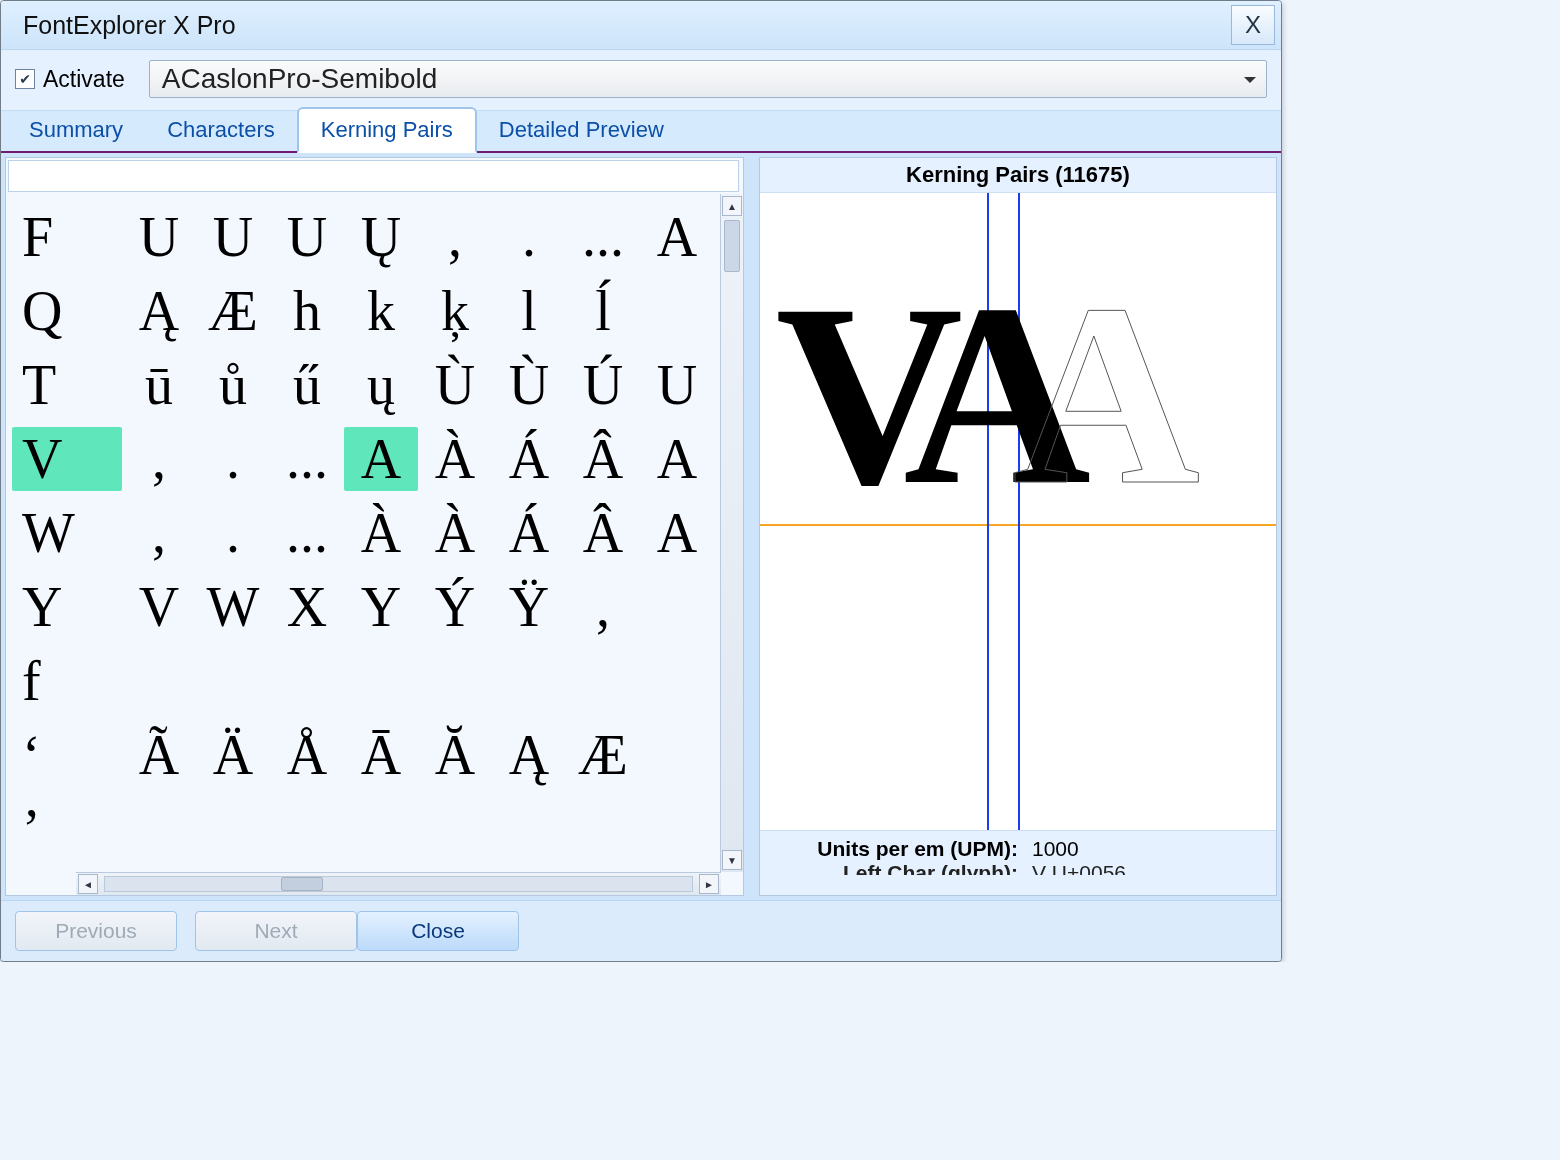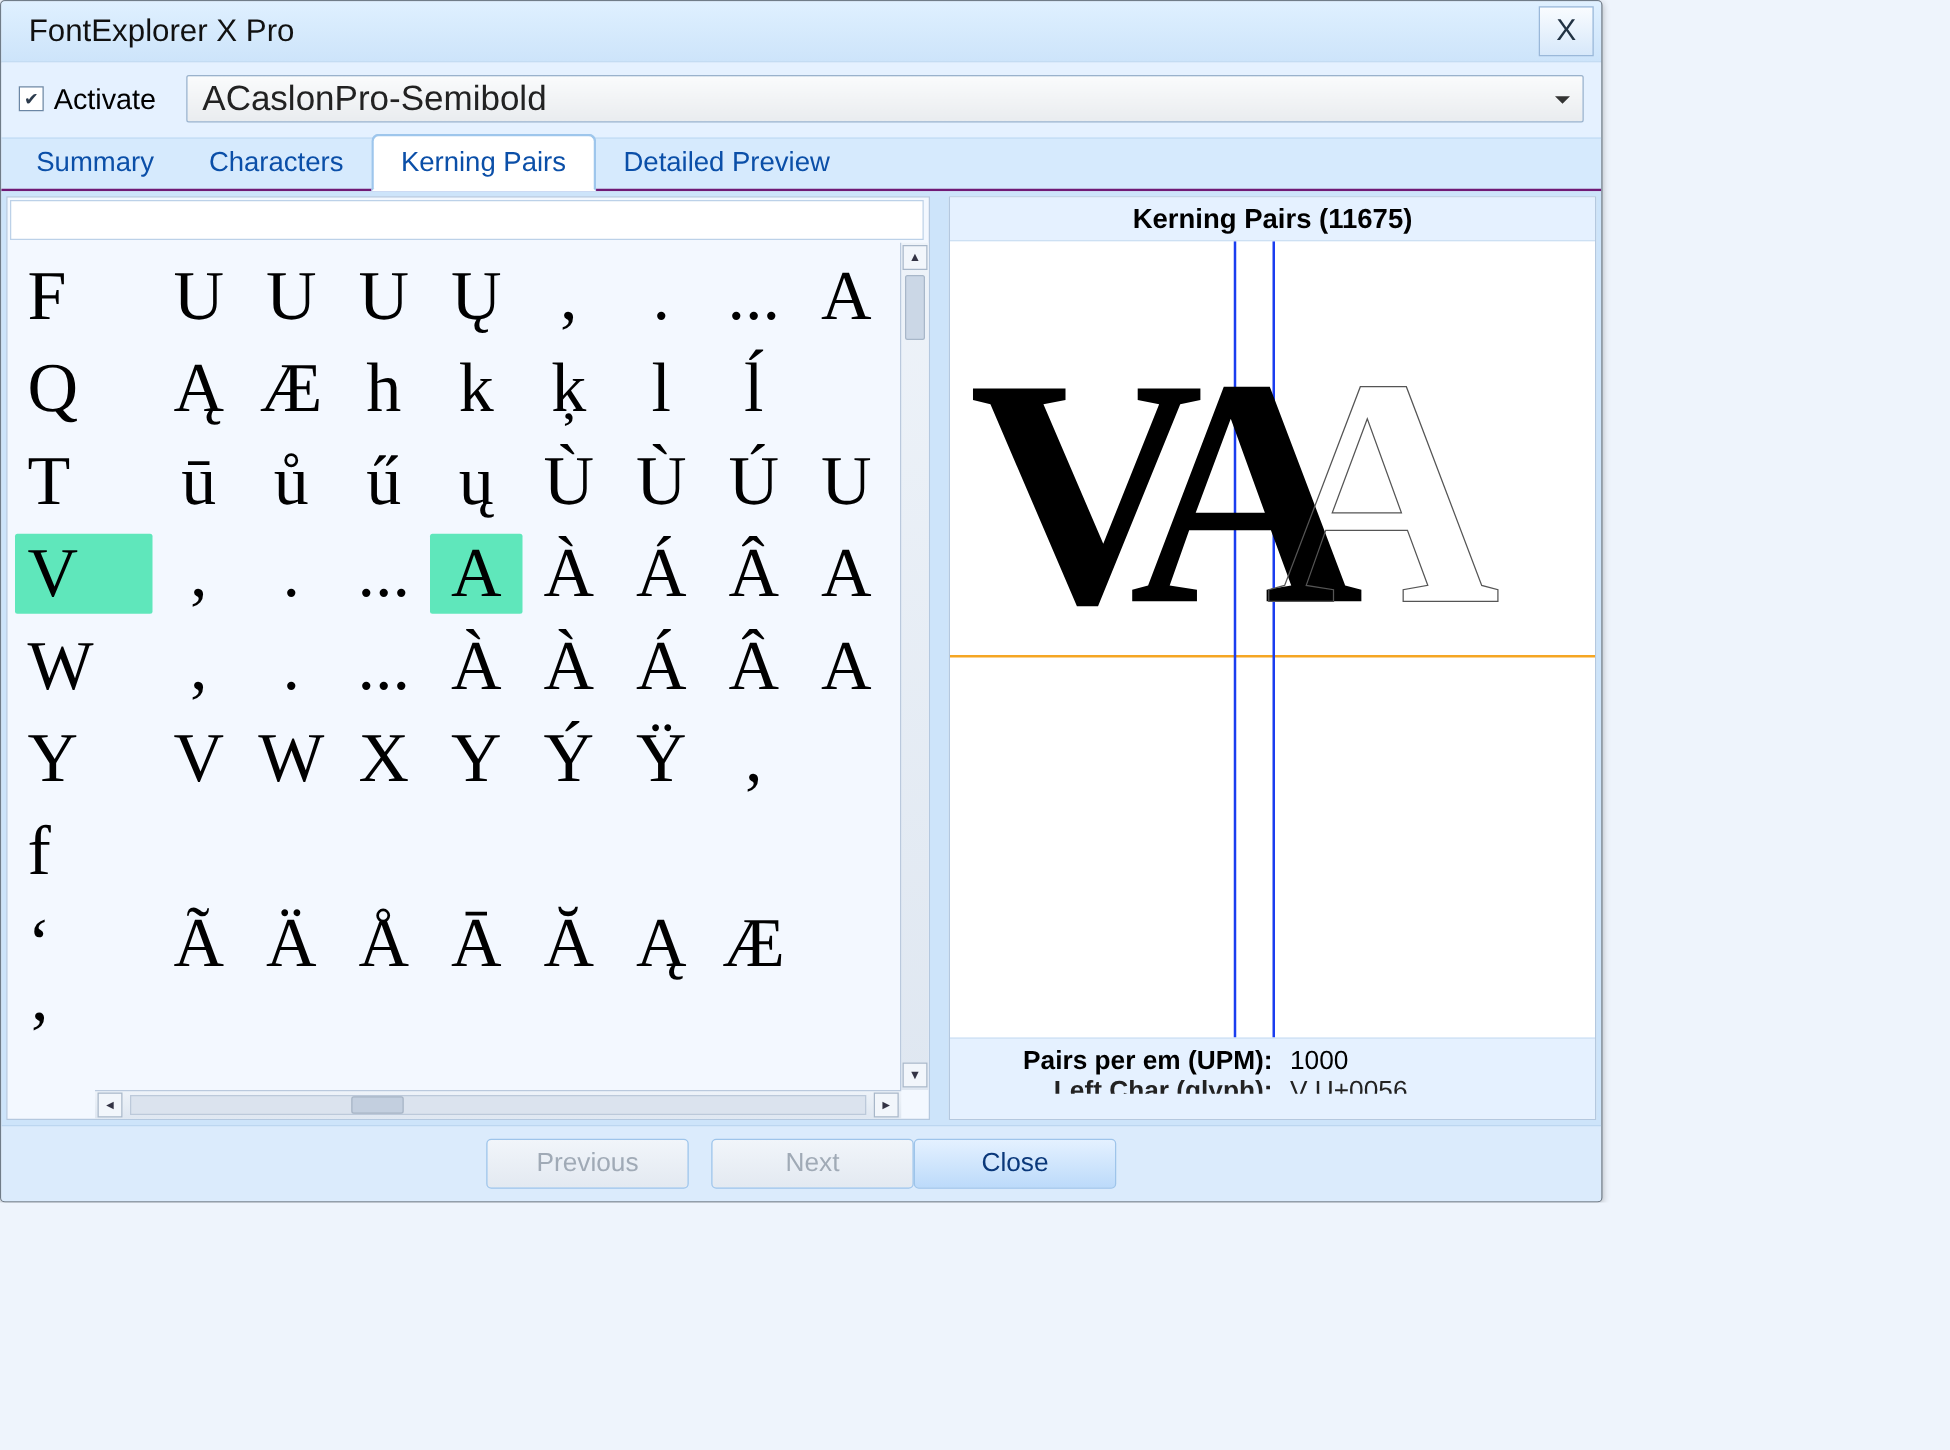--- a/index.html
+++ b/index.html
@@ -276,21 +276,21 @@
     text-align: right;
     font-weight: bold;
     margin-right: 14px;
   }
   .mrow.clipped { color: #222; height: 14px; overflow: hidden; }
 
   .footer {
     height: 60px;
     display: flex;
     align-items: center;
-    justify-content: center;
+    justify-content: flex-start;
     padding: 0 14px;
     background: #dbebfc;
     border-top: 1px solid #bcd6f0;
   }
   .button {
     width: 160px;
     height: 38px;
     border: 1px solid #9ec4ea;
     background: linear-gradient(#f4faff,#d6e9fb);
     border-radius: 4px;
@@ -465,21 +465,21 @@
         <div class="guide" style="left:44%"></div>
         <div class="guide" style="left:50%"></div>
         <div class="sample">
           <span class="V">V</span>
           <span class="Afill">A</span>
           <span class="Aout">A</span>
         </div>
       </div>
       <div class="metrics">
         <div class="mrow">
-          <div class="mlabel">Pairs per em (UPM):</div>
+          <div class="mlabel">Units per em (UPM):</div>
           <div>1000</div>
         </div>
         <div class="mrow clipped">
           <div class="mlabel">Left Char (glyph):</div>
           <div>V  U+0056</div>
         </div>
       </div>
     </div>
 
   </div>

